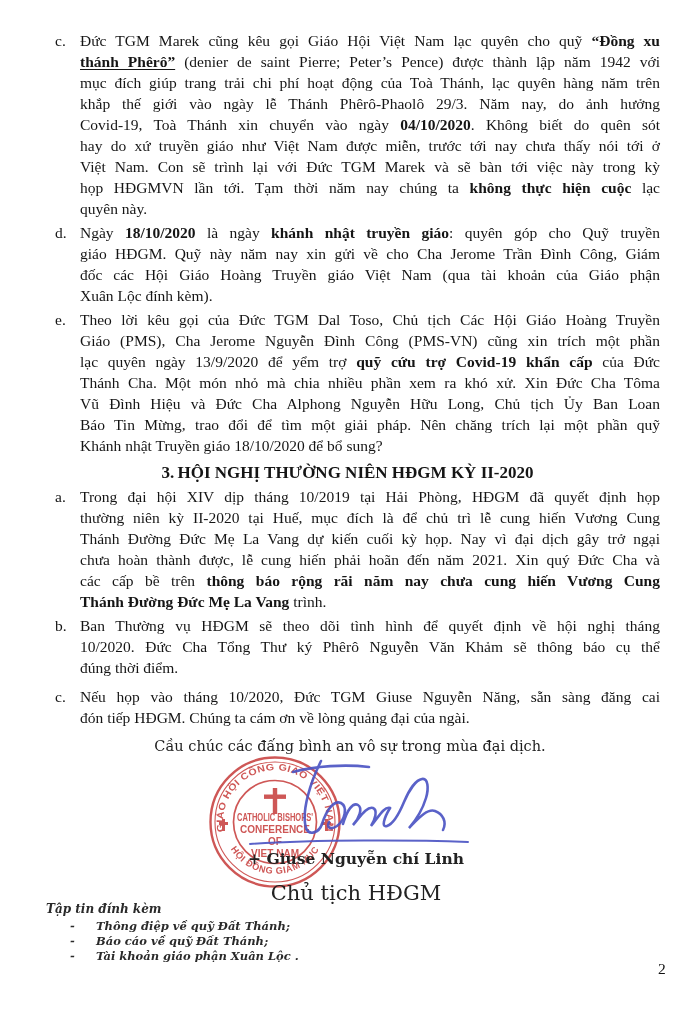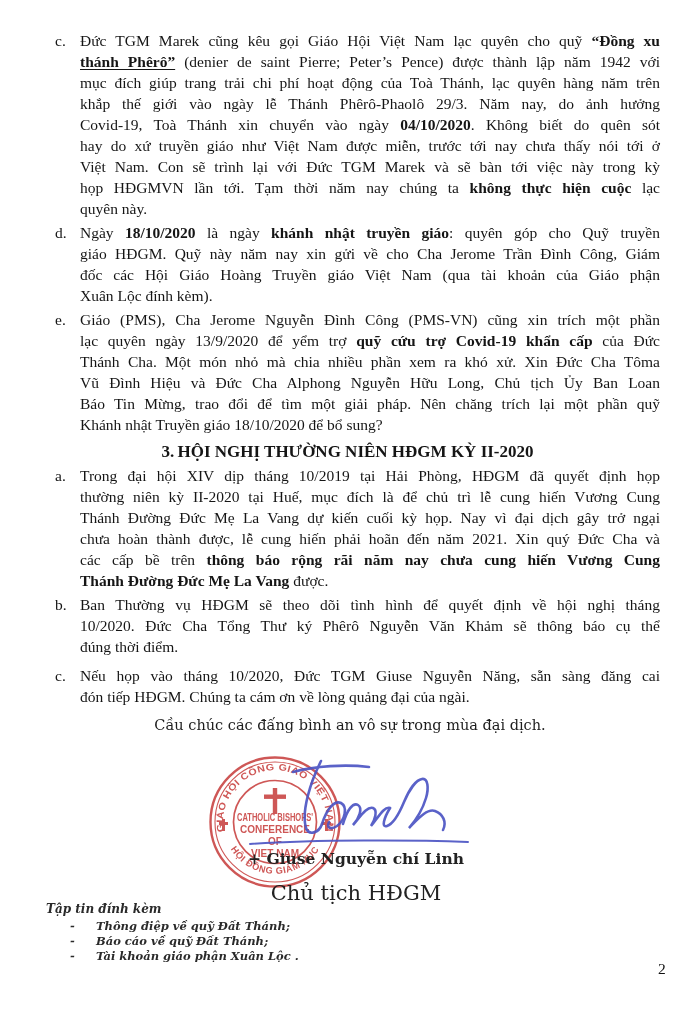--- a/index.html
+++ b/index.html
@@ -63,36 +63,37 @@
       </div>
       <div class="item">
         <span class="marker">d.</span>
         <div class="jline"><span class="">Ngày </span><span class="seg-b ">18/10/2020</span><span class=""> là ngày </span><span class="seg-b ">khánh nhật truyền giáo</span><span class="">: quyên góp cho Quỹ truyền</span></div>
         <div class="jline"><span class="">giáo HĐGM. Quỹ này năm nay xin gửi về cho Cha Jerome Trần Đình Công, Giám</span></div>
         <div class="jline"><span class="">đốc các Hội Giáo Hoàng Truyền giáo Việt Nam (qua tài khoản của Giáo phận</span></div>
         <div class="jline last"><span class="">Xuân Lộc đính kèm).</span></div>
       </div>
       <div class="item" style="margin-bottom: 6px;">
         <span class="marker">e.</span>
+        <div class="jline"><span class="">Theo lời kêu gọi của Đức TGM Dal Toso, Chủ tịch Các Hội Giáo Hoàng Truyền</span></div>
         <div class="jline"><span class="">Giáo (PMS), Cha Jerome Nguyễn Đình Công (PMS-VN) cũng xin trích một phần</span></div>
         <div class="jline"><span class="">lạc quyên ngày 13/9/2020 để yểm trợ </span><span class="seg-b ">quỹ cứu trợ Covid-19 khẩn cấp</span><span class=""> của Đức</span></div>
         <div class="jline"><span class="">Thánh Cha. Một món nhỏ mà chia nhiều phần xem ra khó xử. Xin Đức Cha Tôma</span></div>
         <div class="jline"><span class="">Vũ Đình Hiệu và Đức Cha Alphong Nguyễn Hữu Long, Chủ tịch Ủy Ban Loan</span></div>
         <div class="jline"><span class="">Báo Tin Mừng, trao đổi để tìm một giải pháp. Nên chăng trích lại một phần quỹ</span></div>
         <div class="jline last"><span class="">Khánh nhật Truyền giáo 18/10/2020 để bổ sung?</span></div>
       </div>
       <div class="heading"><span class="h-marker">3.</span><span>HỘI NGHỊ THƯỜNG NIÊN HĐGM KỲ II-2020</span></div>
       <div class="item">
         <span class="marker">a.</span>
         <div class="jline"><span class="">Trong đại hội XIV dịp tháng 10/2019 tại Hải Phòng, HĐGM đã quyết định họp</span></div>
         <div class="jline"><span class="">thường niên kỳ II-2020 tại Huế, mục đích là để chủ trì lễ cung hiến Vương Cung</span></div>
         <div class="jline"><span class="">Thánh Đường Đức Mẹ La Vang dự kiến cuối kỳ họp. Nay vì đại dịch gây trở ngại</span></div>
         <div class="jline"><span class="">chưa hoàn thành được, lễ cung hiến phải hoãn đến năm 2021. Xin quý Đức Cha và</span></div>
         <div class="jline"><span class="">các cấp bề trên </span><span class="seg-b ">thông báo rộng rãi năm nay chưa cung hiến Vương Cung</span></div>
-        <div class="jline last"><span class="seg-b ">Thánh Đường Đức Mẹ La Vang</span><span class=""> được.</span></div>
+        <div class="jline last"><span class="seg-b ">Thánh Đường Đức Mẹ La Vang</span><span class=""> trình.</span></div>
       </div>
       <div class="item" style="margin-bottom: 8px;">
         <span class="marker">b.</span>
         <div class="jline"><span class="">Ban Thường vụ HĐGM sẽ theo dõi tình hình để quyết định về hội nghị tháng</span></div>
         <div class="jline"><span class="">10/2020. Đức Cha Tổng Thư ký Phêrô Nguyễn Văn Khảm sẽ thông báo cụ thể</span></div>
         <div class="jline last"><span class="">đúng thời điểm.</span></div>
       </div>
       <div class="item" style="margin-bottom: 8px;">
         <span class="marker">c.</span>
         <div class="jline"><span class="">Nếu họp vào tháng 10/2020, Đức TGM Giuse Nguyễn Năng, sẵn sàng đăng cai</span></div>

